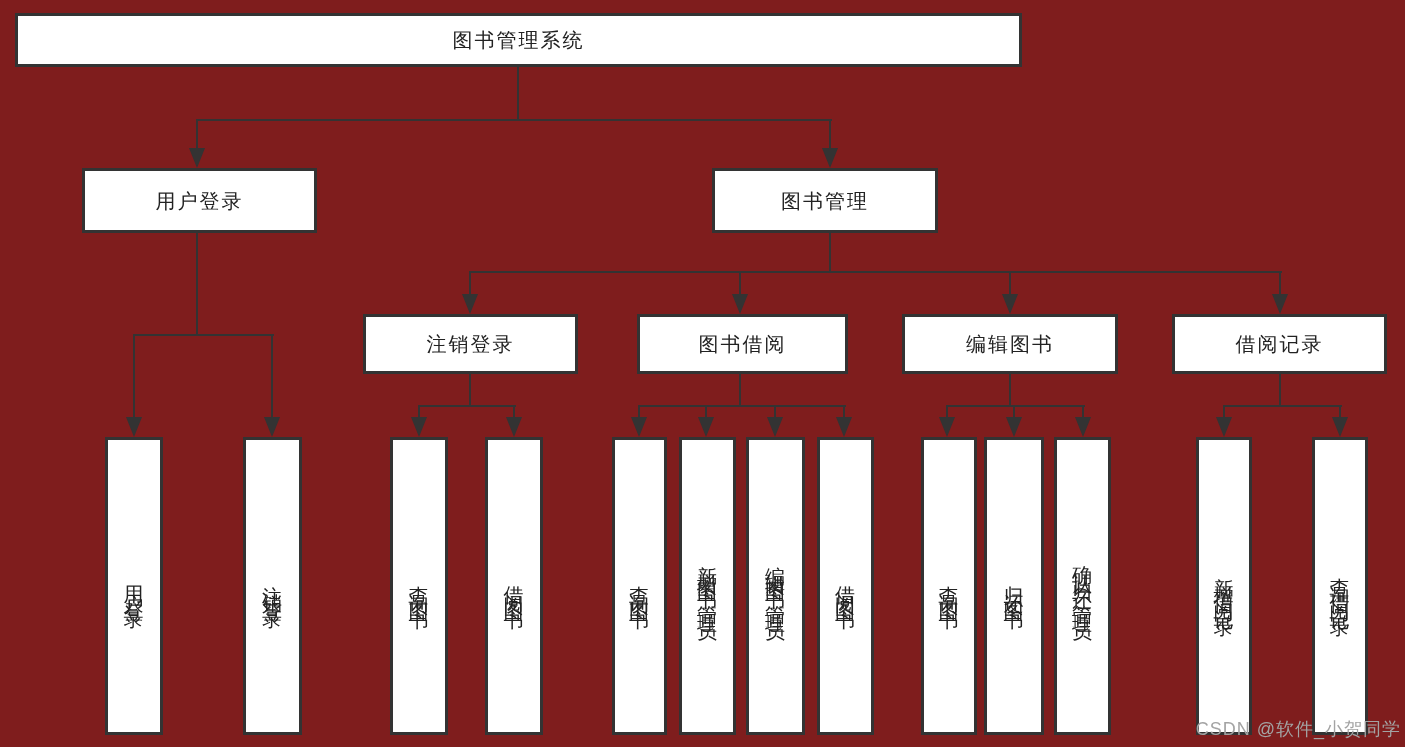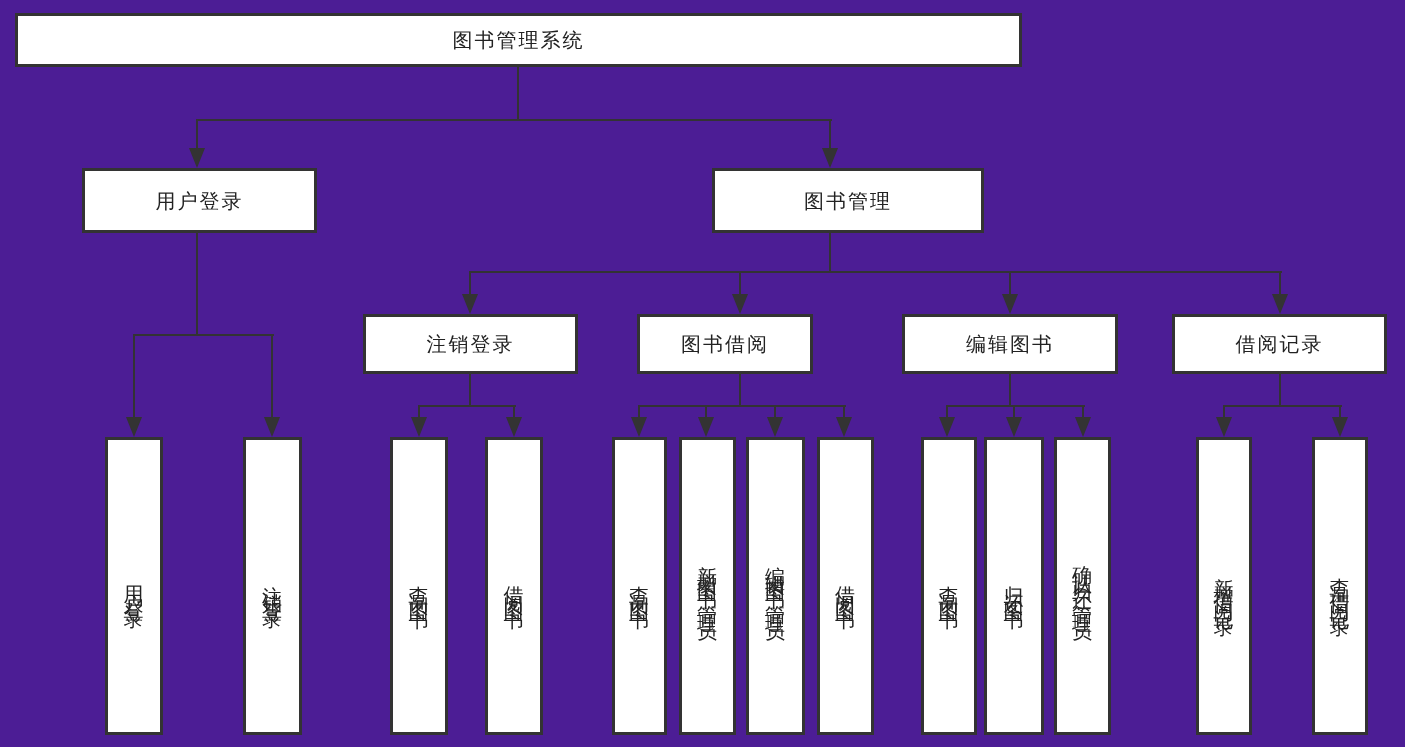--- a/index.html
+++ b/index.html
@@ -1,19 +1,19 @@
 <!DOCTYPE html>
 <html><head>
 <meta charset="utf-8">
 <style>
   * { margin:0; padding:0; box-sizing:border-box; }
   html,body { background:#ffffff; }
   body { font-family:"Liberation Sans", sans-serif; }
   .canvas {
-    position:relative; width:1405px; height:747px; background:#4c1d95;
+    position:relative; width:1405px; height:747px; background:#7f1d1d;
     overflow:hidden; color:#222222;
   }
   .node {
     position:absolute; border:3px solid #333333; background:#ffffff;
     display:flex; align-items:center; justify-content:center;
     font-size:20px; letter-spacing:2px; color:#222222; z-index:2;
     text-align:center; line-height:1;
   }
   .vert {
     writing-mode:vertical-rl; letter-spacing:8px; font-size:20px;
@@ -90,24 +90,24 @@
   <div class="vline" style="left:1279px;top:374px;height:33px"></div>
   <div class="hline" style="left:1223px;top:405px;width:119px"></div>
   <div class="vline" style="left:1223px;top:405px;height:15px"></div>
   <div class="vline" style="left:1339px;top:405px;height:15px"></div>
   <div class="arrow" style="left:1216px;top:417px"></div>
   <div class="arrow" style="left:1332px;top:417px"></div>
 
   <div class="node" style="left:15px;top:13px;width:1007px;height:54px">图书管理系统</div>
 
   <div class="node" style="left:82px;top:168px;width:235px;height:65px">用户登录</div>
-  <div class="node" style="left:712px;top:168px;width:272px;height:65px">图书管理</div>
+  <div class="node" style="left:712px;top:168px;width:226px;height:65px">图书管理</div>
 
   <div class="node" style="left:363px;top:314px;width:215px;height:60px">注销登录</div>
-  <div class="node" style="left:637px;top:314px;width:176px;height:60px">图书借阅</div>
+  <div class="node" style="left:637px;top:314px;width:211px;height:60px">图书借阅</div>
   <div class="node" style="left:902px;top:314px;width:216px;height:60px">编辑图书</div>
   <div class="node" style="left:1172px;top:314px;width:215px;height:60px">借阅记录</div>
 
   <div class="node vert" style="left:105px;top:437px;width:58px;height:298px">用户登录</div>
   <div class="node vert" style="left:243px;top:437px;width:59px;height:298px">注销登录</div>
 
   <div class="node vert" style="left:390px;top:437px;width:58px;height:298px">查询图书</div>
   <div class="node vert" style="left:485px;top:437px;width:58px;height:298px">借阅图书</div>
 
   <div class="node vert" style="left:612px;top:437px;width:55px;height:298px">查询图书</div>
@@ -115,14 +115,15 @@
   <div class="node vert" style="left:746px;top:437px;width:59px;height:298px">编辑图书（管理员）</div>
   <div class="node vert" style="left:817px;top:437px;width:57px;height:298px">借阅图书</div>
 
   <div class="node vert" style="left:921px;top:437px;width:56px;height:298px">查询图书</div>
   <div class="node vert" style="left:984px;top:437px;width:60px;height:298px">归还图书</div>
   <div class="node vert" style="left:1054px;top:437px;width:57px;height:298px">确认归还（管理员）</div>
 
   <div class="node vert" style="left:1196px;top:437px;width:56px;height:298px">新增借阅记录</div>
   <div class="node vert" style="left:1312px;top:437px;width:56px;height:298px">查询借阅记录</div>
 
+  <div class="watermark">CSDN @软件_小贺同学</div>
 
 </div>
 
 </body></html>

